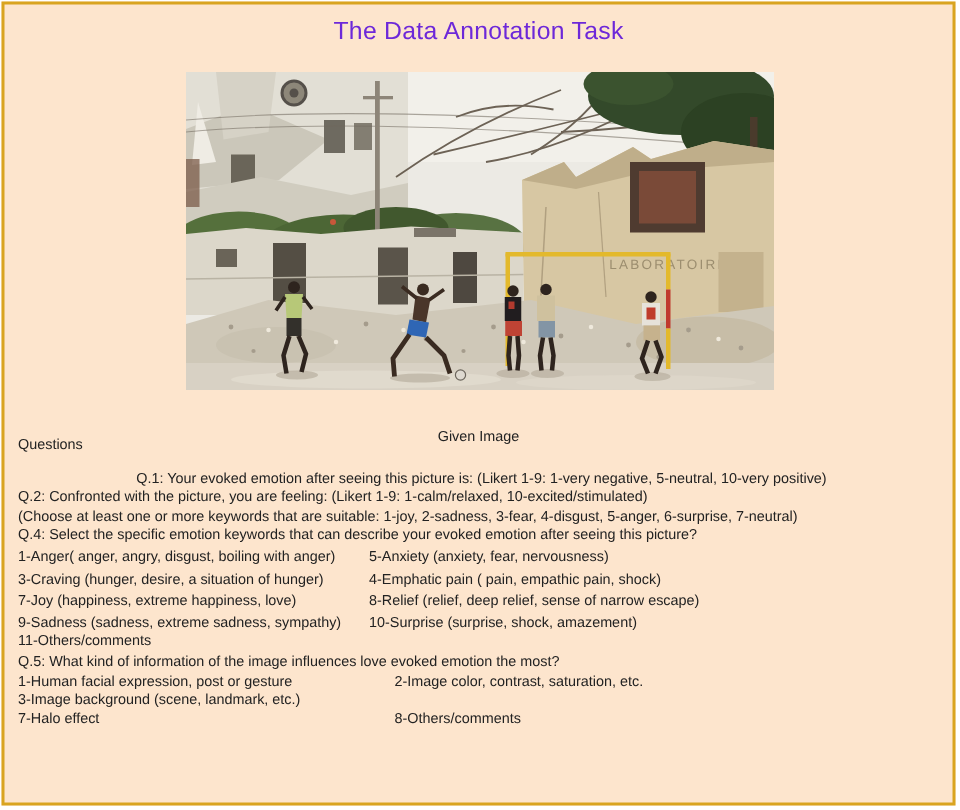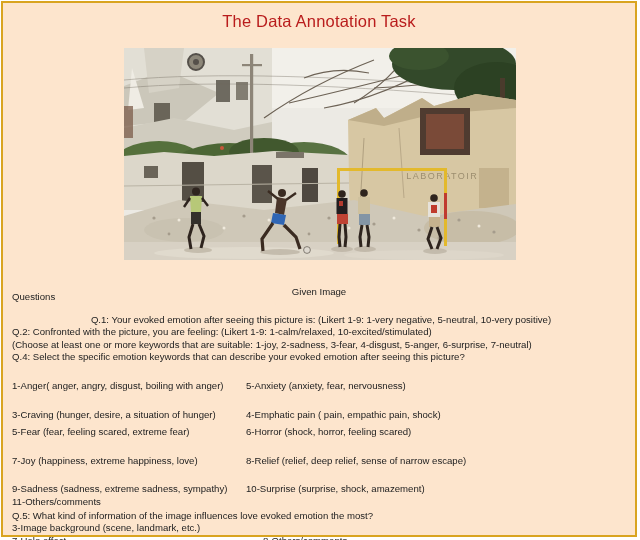--- a/index.html
+++ b/index.html
@@ -14,37 +14,37 @@
     position:relative;overflow:hidden;
   }
   .page{
     position:absolute;left:1px;top:1px;width:632px;height:532px;
     border:2px solid var(--border);
     background:var(--background);
     color:var(--text);
   }
   .title{
     margin:0;padding-top:9px;text-align:center;
-    font-size:16.5px;font-weight:normal;letter-spacing:.2px;color:#b91c1c;
+    font-size:16.5px;font-weight:normal;letter-spacing:.2px;color:#6d28d9;
   }
   .photo{
     position:absolute;left:121px;top:45px;width:392px;height:212px;display:block;
   }
   .caption{
     position:absolute;left:0;top:283px;width:100%;
     text-align:center;font-size:9.6px;
   }
   .qblock{
     position:absolute;left:9px;top:288px;width:618px;
     font-size:9.6px;line-height:12.6px;
   }
   .qblock p{margin:0;}
   .q1line{margin-top:10px !important;text-align:center;}
   .row{display:flex;}
-  .m2{margin-top:16px;}
+  .m2{margin-top:2px;}
   .m5{margin-top:5px;}
   .q4row .c1{width:234px;flex:none;}
   .q5row .c1{width:251px;flex:none;}
   .q5line{margin-top:1px !important;}
 </style>
 </head>
 <body>
 
 <div class="page">
 
@@ -235,40 +235,40 @@
     <p>Q.4: Select the specific emotion keywords that can describe your evoked emotion after seeing this picture?</p>
 
     <div class="row q4row m2">
       <span class="c1">1-Anger( anger, angry, disgust, boiling with anger)</span>
       <span class="c2">5-Anxiety (anxiety, fear, nervousness)</span>
     </div>
     <div class="row q4row m2">
       <span class="c1">3-Craving (hunger, desire, a situation of hunger)</span>
       <span class="c2">4-Emphatic pain ( pain, empathic pain, shock)</span>
     </div>
-    <div class="row q4row m5">
-      <span class="c1">5-Fear (fear, feeling scared, extreme fear)</span>
-      <span class="c2">6-Horror (shock, horror, feeling scared)</span>
-    </div>
     <div class="row q4row m2">
       <span class="c1">7-Joy (happiness, extreme happiness, love)</span>
       <span class="c2">8-Relief (relief, deep relief, sense of narrow escape)</span>
     </div>
     <div class="row q4row m2">
       <span class="c1">9-Sadness (sadness, extreme sadness, sympathy)</span>
       <span class="c2">10-Surprise (surprise, shock, amazement)</span>
     </div>
     <div class="row q4row">
       <span class="c1">11-Others/comments</span>
       <span class="c2"></span>
     </div>
 
     <p class="q5line">Q.5: What kind of information of the image influences love evoked emotion the most?</p>
 
     <div class="row q5row">
+      <span class="c1">1-Human facial expression, post or gesture</span>
+      <span class="c2">2-Image color, contrast, saturation, etc.</span>
+    </div>
+    <div class="row q5row">
       <span class="c1">3-Image background (scene, landmark, etc.)</span>
     </div>
     <div class="row q5row">
       <span class="c1">7-Halo effect</span>
       <span class="c2">8-Others/comments</span>
     </div>
   </div>
 
 </div>
 

